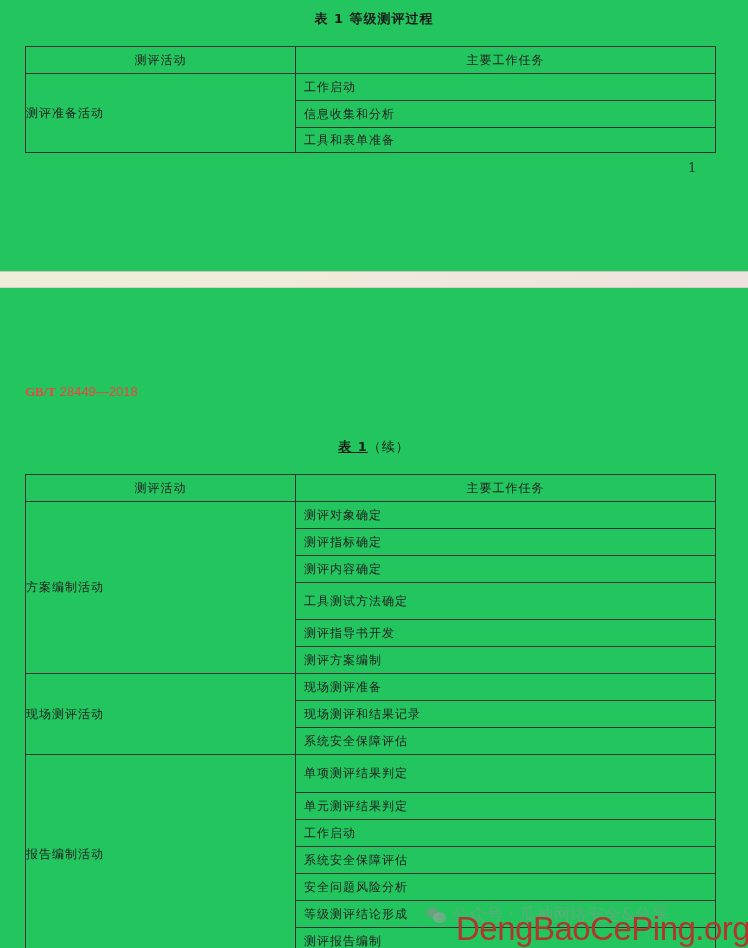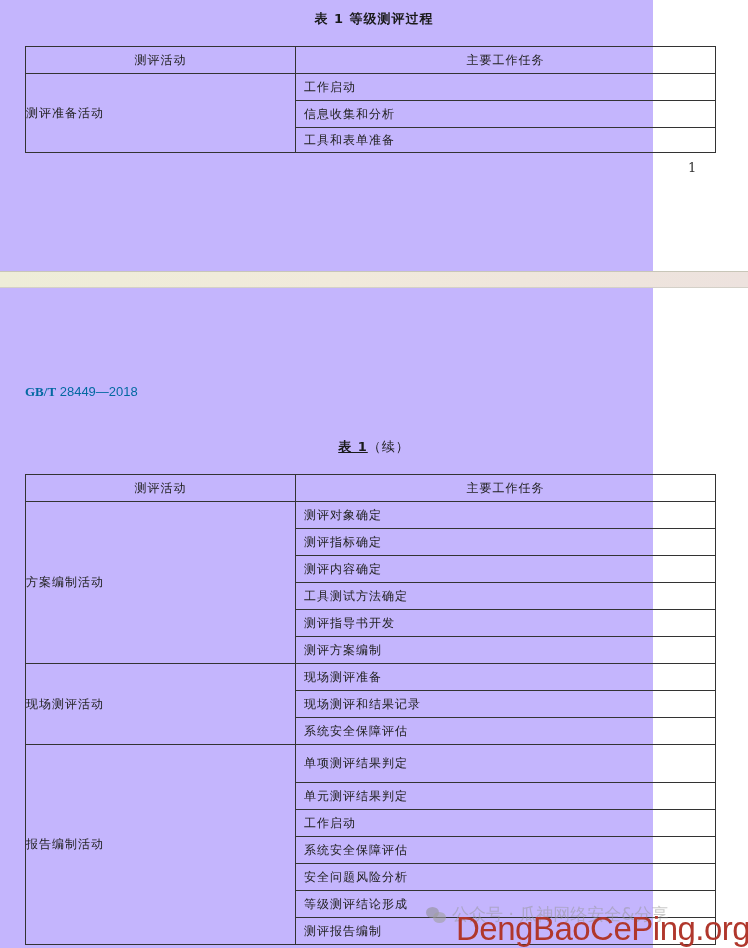--- a/index.html
+++ b/index.html
@@ -1,33 +1,33 @@
 <!DOCTYPE html>
 <html><head>
 <meta charset="utf-8">
 <style>
   html, body { margin:0; padding:0; }
   body { width:748px; height:948px; position:relative; overflow:hidden; background:#ffffff;
          font-family:"DejaVu Serif","Liberation Serif",serif; color:#222; }
-  .page { position:absolute; left:0; width:653px; background:#c4b5fd; }
+  .page { position:absolute; left:0; width:748px; background:#22c55e; }
   .page1 { top:0; height:271px; }
   .page2 { top:288px; height:660px; }
   .separator { position:absolute; left:0; top:271px; width:748px; height:17px;
                background:linear-gradient(to right,#eeedd8,#f1eadb 45%,#efe6dc 70%,#ede2de);
                border-top:1px solid #c8c6b8; border-bottom:1px solid #d4d0c8; box-sizing:border-box; }
   .table-title { position:absolute; left:0; width:748px; text-align:center; font-size:13px;
                  font-family:"DejaVu Sans","Liberation Sans",sans-serif; font-weight:bold; color:#1a1a1a; letter-spacing:1px; }
   .table-title.plain { font-weight:normal; }
   .table-title .bold { font-weight:bold;text-decoration:underline; }
   table.grade { position:absolute; left:25px; width:691px; border-collapse:collapse; table-layout:fixed; font-size:12px; }
   table.grade td { border:1.5px solid #333; height:25px; padding:0; box-sizing:border-box; color:#222; letter-spacing:1px; }
   table.grade td.h { text-align:center; }
   table.grade td.act { vertical-align:middle; }
   table.grade td.task { padding-left:8px; text-align:left; }
-  .doc-code { position:absolute; left:25px; top:384px; font-size:13px; color:#0369a1;
+  .doc-code { position:absolute; left:25px; top:384px; font-size:13px; color:#ef4444;
               font-family:"Liberation Sans","DejaVu Sans",sans-serif; }
   .doc-code .gb { font-family:"Liberation Serif","DejaVu Serif",serif; font-weight:bold; }
   .page-num { position:absolute; left:688px; top:160px; font-size:13px; color:#333; }
   .wm { position:absolute; left:426px; top:903px; font-size:17px; color:rgba(150,150,150,0.5);
         font-family:"DejaVu Sans","Liberation Sans",sans-serif; white-space:nowrap; }
   .wm-icon { display:inline-block; width:20px; height:16px; position:relative; vertical-align:middle; margin-right:6px; }
   .wm-icon span { position:absolute; border-radius:50%; background:rgba(140,140,140,0.55); }
   .wm-icon .b1 { left:0; top:0; width:13px; height:11px; }
   .wm-icon .b2 { left:7px; top:5px; width:13px; height:11px; background:rgba(160,160,160,0.6); }
   .wm2 { position:absolute; left:456px; top:910px; font-size:33px; color:#b0372c;
@@ -90,21 +90,21 @@
     <td class="act" rowspan="6">方案编制活动</td>
     <td class="task" style="height:27px">测评对象确定</td>
   </tr>
   <tr>
         <td class="task" style="height:27px">测评指标确定</td>
       </tr>
   <tr>
         <td class="task" style="height:27px">测评内容确定</td>
       </tr>
   <tr>
-        <td class="task" style="height:27px">工具测试方法确定</td>
+        <td class="task" style="height:37px">工具测试方法确定</td>
       </tr>
   <tr>
         <td class="task" style="height:27px">测评指导书开发</td>
       </tr>
   <tr>
         <td class="task" style="height:27px">测评方案编制</td>
       </tr>
   <tr>
     <td class="act" rowspan="3">现场测评活动</td>
     <td class="task" style="height:27px">现场测评准备</td>

